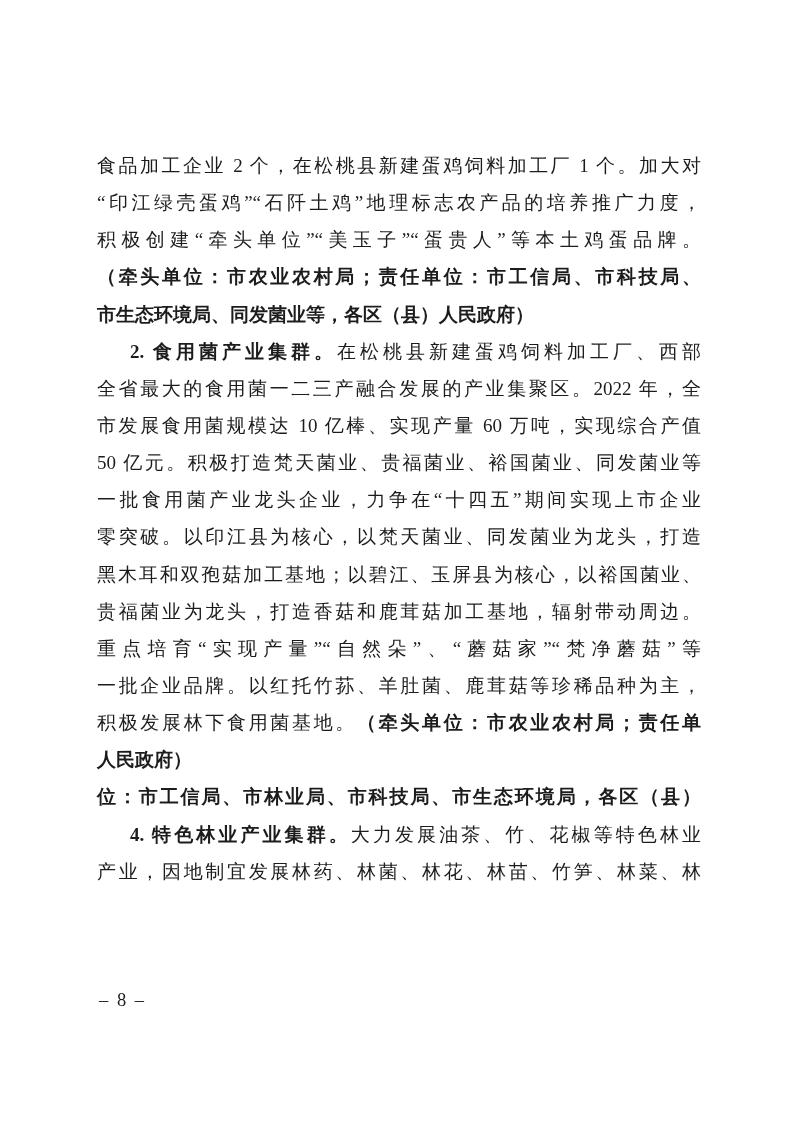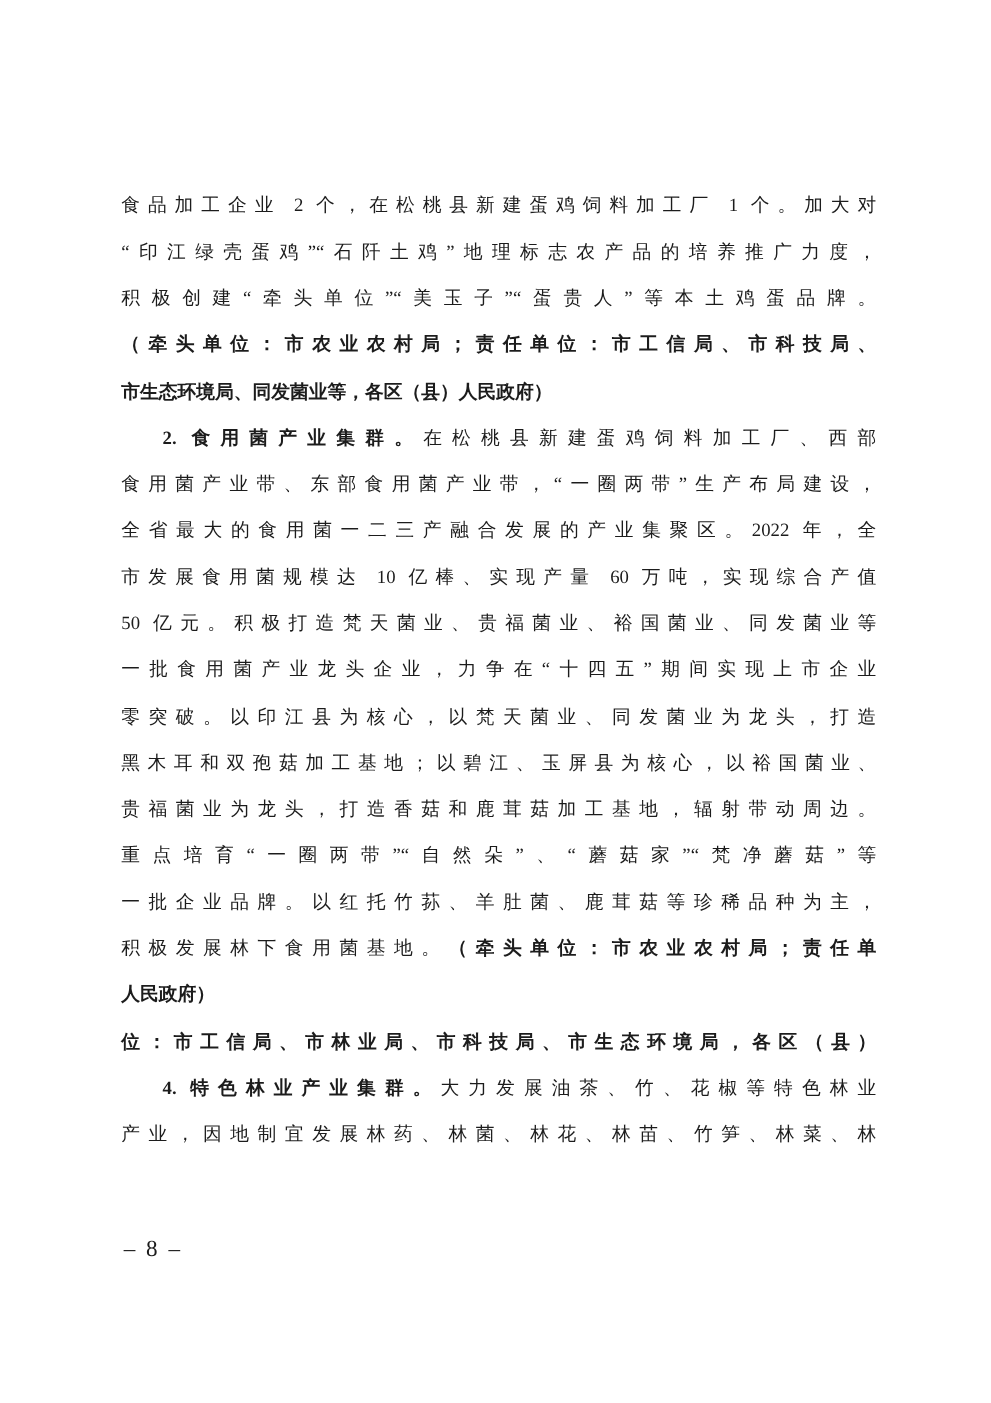--- a/index.html
+++ b/index.html
@@ -18,21 +18,21 @@
   }
   .text-block {
     position: absolute;
     left: 97px;
     top: 147px;
     width: 604px;
   }
   .line {
     height: 37.15px;
     line-height: 37.15px;
-    font-size: 15px;
+    font-size: 19px;
     text-align: left;
     white-space: normal;
     overflow: visible;
   }
   .line.justify {
     text-align: justify;
     text-align-last: justify;
     text-justify: inter-character;
   }
   .song {
@@ -62,29 +62,28 @@
 <body>
 
 <div class="page">
   <div class="text-block">
       <div class="line justify"><span class="song">食品加工企业 2 个，在松桃县新建蛋鸡饲料加工厂 1 个。加大对</span></div>
       <div class="line justify"><span class="song">“印江绿壳蛋鸡”“石阡土鸡”地理标志农产品的培养推广力度，</span></div>
       <div class="line justify"><span class="song">积极创建“牵头单位”“美玉子”“蛋贵人”等本土鸡蛋品牌。</span></div>
       <div class="line justify"><span class="hei-bold">（牵头单位：市农业农村局；责任单位：市工信局、市科技局、</span></div>
       <div class="line"><span class="hei-bold">市生态环境局、同发菌业等，各区（县）人民政府）</span></div>
       <div class="line justify" style="padding-left: 33px;"><span class="song-bold">2. 食用菌产业集群。</span><span class="song">在松桃县新建蛋鸡饲料加工厂、西部</span></div>
-      <div class="line justify"><span class="song">食用菌产业带、东部食用菌产业带，“一圈两带”生产布局建设，</span></div>
       <div class="line justify"><span class="song">全省最大的食用菌一二三产融合发展的产业集聚区。2022 年，全</span></div>
       <div class="line justify"><span class="song">市发展食用菌规模达 10 亿棒、实现产量 60 万吨，实现综合产值</span></div>
       <div class="line justify"><span class="song">50 亿元。积极打造梵天菌业、贵福菌业、裕国菌业、同发菌业等</span></div>
       <div class="line justify"><span class="song">一批食用菌产业龙头企业，力争在“十四五”期间实现上市企业</span></div>
       <div class="line justify"><span class="song">零突破。以印江县为核心，以梵天菌业、同发菌业为龙头，打造</span></div>
       <div class="line justify"><span class="song">黑木耳和双孢菇加工基地；以碧江、玉屏县为核心，以裕国菌业、</span></div>
       <div class="line justify"><span class="song">贵福菌业为龙头，打造香菇和鹿茸菇加工基地，辐射带动周边。</span></div>
-      <div class="line justify"><span class="song">重点培育“一圈两带”“自然朵”、“蘑菇家”“梵净蘑菇”等</span></div>
+      <div class="line justify"><span class="song">重点培育“实现产量”“自然朵”、“蘑菇家”“梵净蘑菇”等</span></div>
       <div class="line justify"><span class="song">一批企业品牌。以红托竹荪、羊肚菌、鹿茸菇等珍稀品种为主，</span></div>
       <div class="line justify"><span class="song">积极发展林下食用菌基地。</span><span class="hei-bold">（牵头单位：市农业农村局；责任单</span></div>
       <div class="line"><span class="hei-bold">人民政府）</span></div>
       <div class="line justify"><span class="hei-bold">位：市工信局、市林业局、市科技局、市生态环境局，各区（县）</span></div>
       <div class="line justify" style="padding-left: 33px;"><span class="song-bold">4. 特色林业产业集群。</span><span class="song">大力发展油茶、竹、花椒等特色林业</span></div>
       <div class="line justify"><span class="song">产业，因地制宜发展林药、林菌、林花、林苗、竹笋、林菜、林</span></div>
     </div>
   <div class="footer">– 8 –</div>
 </div>
 

